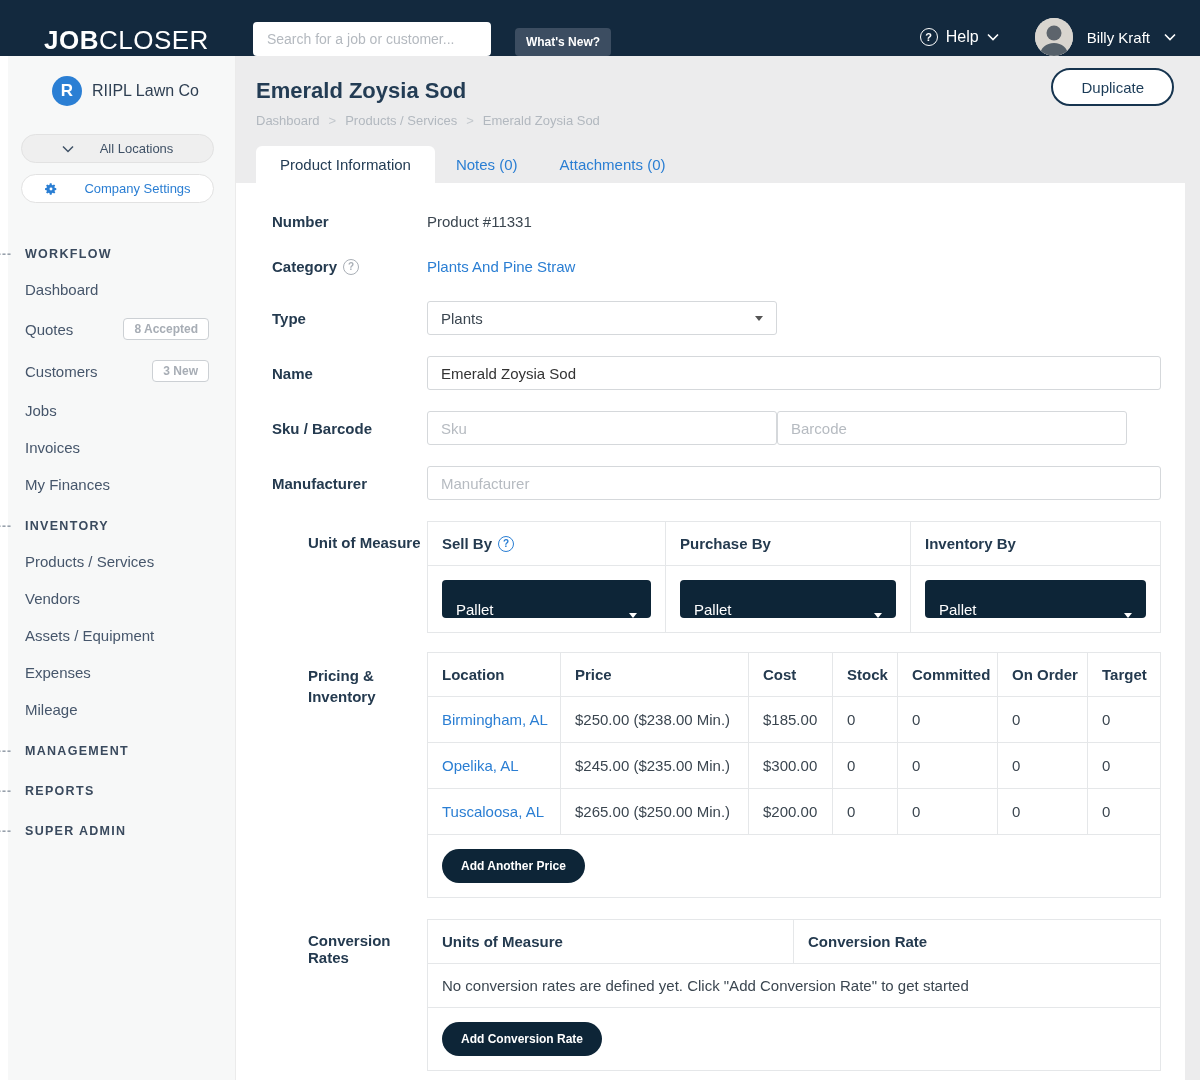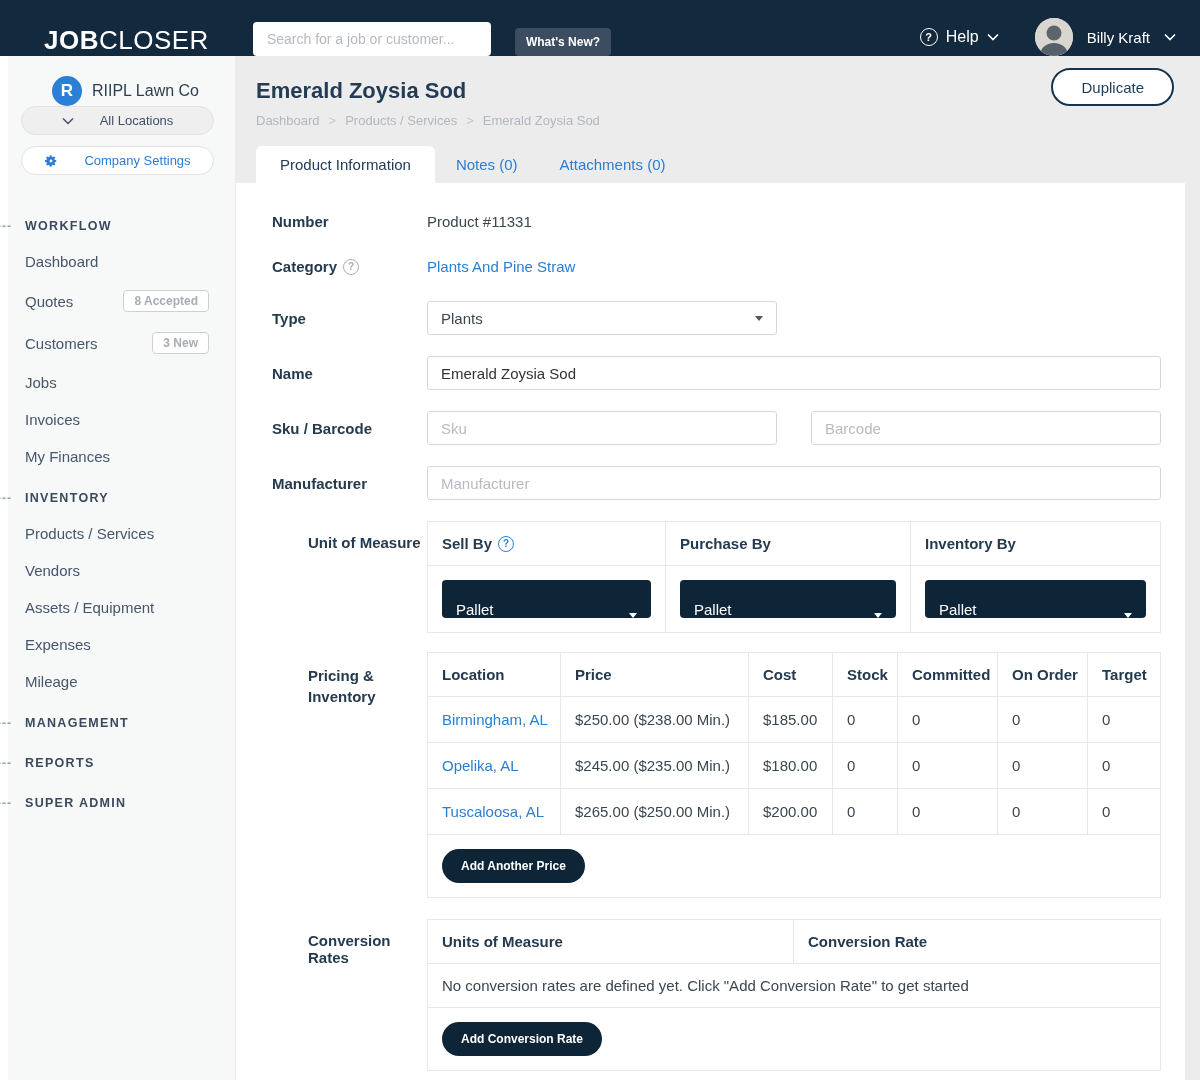--- a/index.html
+++ b/index.html
@@ -24,21 +24,21 @@
 
   
   .layout { display:flex; height:1024px; }
 
   
   .sidebar { width:236px; background:#f7f8f8; border-right:1px solid #ebebeb; position:relative; flex:0 0 auto; overflow:hidden; }
   .sidebar::before { content:""; position:absolute; left:0; top:0; bottom:0; width:8px; background:#fff; }
   .company-head { display:flex; align-items:center; gap:10px; margin:20px 0 0 52px; }
   .company-logo { width:30px; height:30px; border-radius:50%; background:#2b7fd4; color:#fff; font-weight:bold; font-size:17px; display:flex; align-items:center; justify-content:center; }
   .company-name { font-size:16px; color:#2e3f52; font-weight:500; }
-  .pill { display:flex; align-items:center; justify-content:center; gap:26px; height:29px; border-radius:15px; margin:0 21px 0 21px; font-size:13px; cursor:pointer; }
+  .pill { display:flex; align-items:center; justify-content:center; gap:26px; height:29px; border-radius:15px; margin:28px 21px 0 21px; font-size:13px; cursor:pointer; }
   .loc-pill { background:#efefef; border:1px solid #e2e2e2; color:#3f5166; }
   .settings-pill { background:#fff; border:1px solid #e2e2e2; color:#2a7ed3; font-weight:500; margin-top:11px; }
   .gear-ic { width:14px; height:14px; display:inline-block; }
   .nav-sections { margin-top:34px; }
   .nav-section-head { position:relative; padding:10px 0 10px 25px; font-size:12.5px; font-weight:bold; letter-spacing:1.3px; color:#3a4a5e; cursor:pointer; margin-top:6px; }
   .dash-ic { position:absolute; left:-3px; top:50%; transform:translateY(-50%); color:#97a0ab; font-weight:bold; letter-spacing:1px; font-size:12px; width:15px; overflow:hidden; white-space:nowrap; }
   .nav-item { display:flex; align-items:center; padding:10px 26px 10px 25px; font-size:15px; color:#46566b; cursor:pointer; }
   .nav-item .badge { margin-left:auto; border:1px solid #ccd0d4; border-radius:4px; color:#a7adb5; font-size:12px; font-weight:bold; padding:3px 10px; background:#fff; }
 
   
@@ -63,21 +63,21 @@
   .form-row.top .f-label { padding-top:13px;margin-left:36px; }
   .f-value { font-size:15px; color:#3b4650; }
   .link { color:#2a7ed3; cursor:pointer; }
   .qmark { width:16px; height:16px; border-radius:50%; display:inline-flex; align-items:center; justify-content:center; font-size:10px; font-weight:bold; flex:0 0 auto; }
   .qmark.gray { border:1px solid #a9afb6; color:#a9afb6; }
   .qmark.blue { border:1px solid #2a7ed3; color:#2a7ed3; }
 
   .text-input { height:34px; border:1px solid #d5d8db; border-radius:3px; padding:0 13px; font-size:15px; color:#333; width:100%; outline:none; font-family:"Liberation Sans", sans-serif; }
   .text-input::placeholder { color:#b6bbc1; }
   .w350 { width:350px; }
-  .pair { display:flex; justify-content:space-between; }
+  .pair { display:flex; }
 
   .select-box { width:350px; height:34px; border:1px solid #d5d8db; border-radius:3px; background:#fff; display:flex; align-items:center; padding:0 13px; font-size:15px; color:#3b4650; cursor:pointer; position:relative; }
   .caret-dn { margin-left:auto; width:0; height:0; border-left:4px solid transparent; border-right:4px solid transparent; border-top:5px solid #555; }
 
   table.grid { border-collapse:collapse; table-layout:fixed; width:733px; }
   table.grid th, table.grid td { border:1px solid #e5e7e9; font-size:15px; text-align:left; padding:0 0 0 14px; }
   table.grid th { height:44px; font-weight:600; color:#243a4f; }
   table.grid td { height:46px; color:#3b4650; }
 
   .uom-cell { padding:14px !important; }
@@ -332,21 +332,21 @@
             <td>$250.00 ($238.00 Min.)</td>
             <td>$185.00</td>
             <td>0</td>
             <td>0</td>
             <td>0</td>
             <td>0</td>
           </tr>
           <tr>
             <td><span class="link">Opelika, AL</span></td>
             <td>$245.00 ($235.00 Min.)</td>
-            <td>$180.00</td>
+            <td>$300.00</td>
             <td>0</td>
             <td>0</td>
             <td>0</td>
             <td>0</td>
           </tr>
           <tr>
             <td><span class="link">Tuscaloosa, AL</span></td>
             <td>$265.00 ($250.00 Min.)</td>
             <td>$200.00</td>
             <td>0</td>

